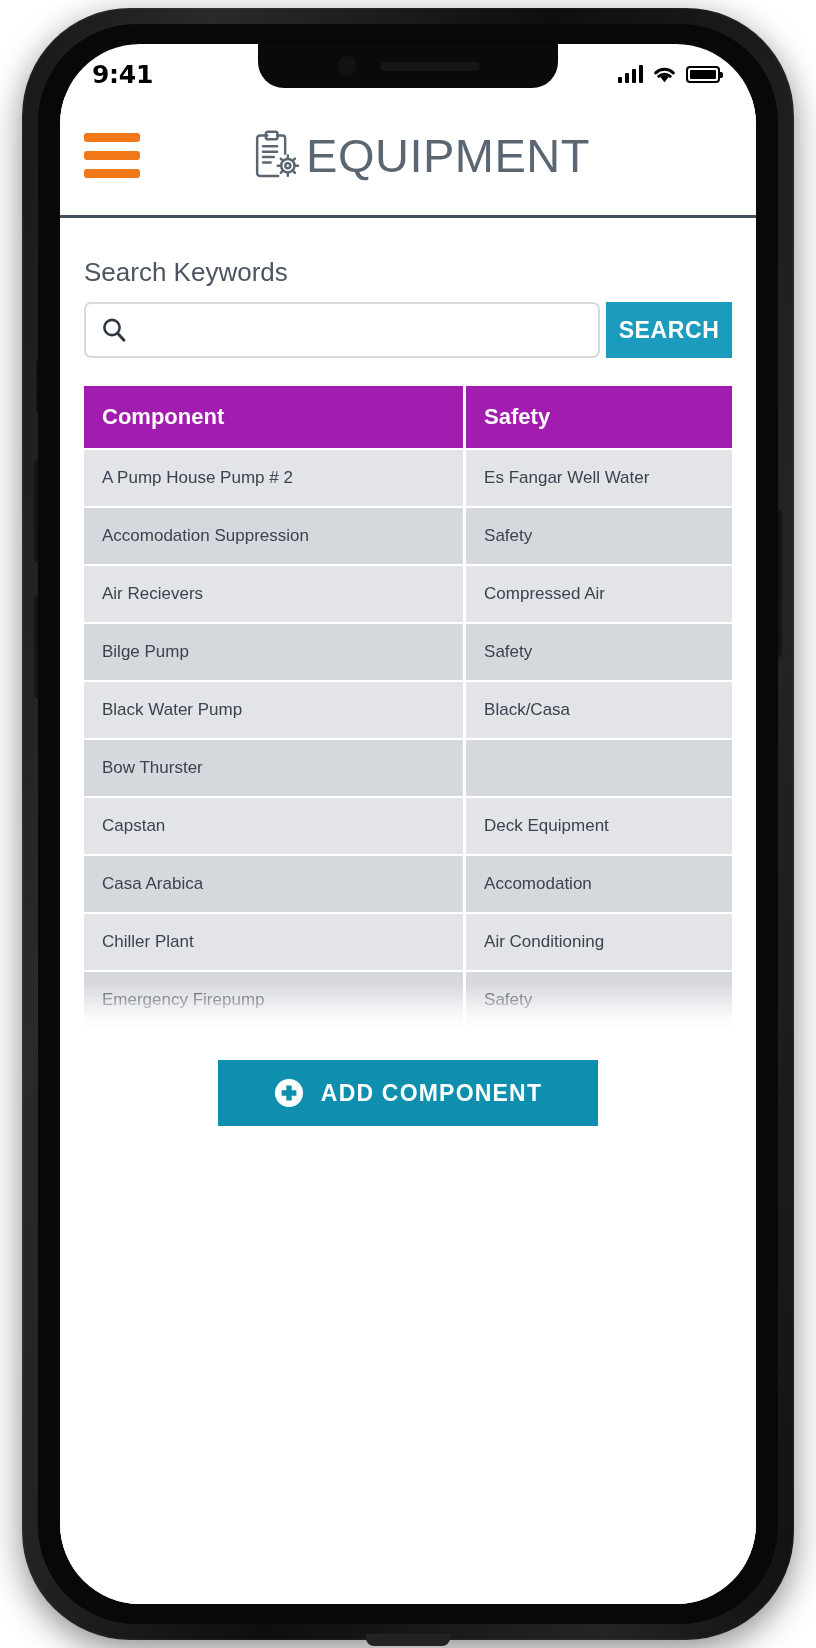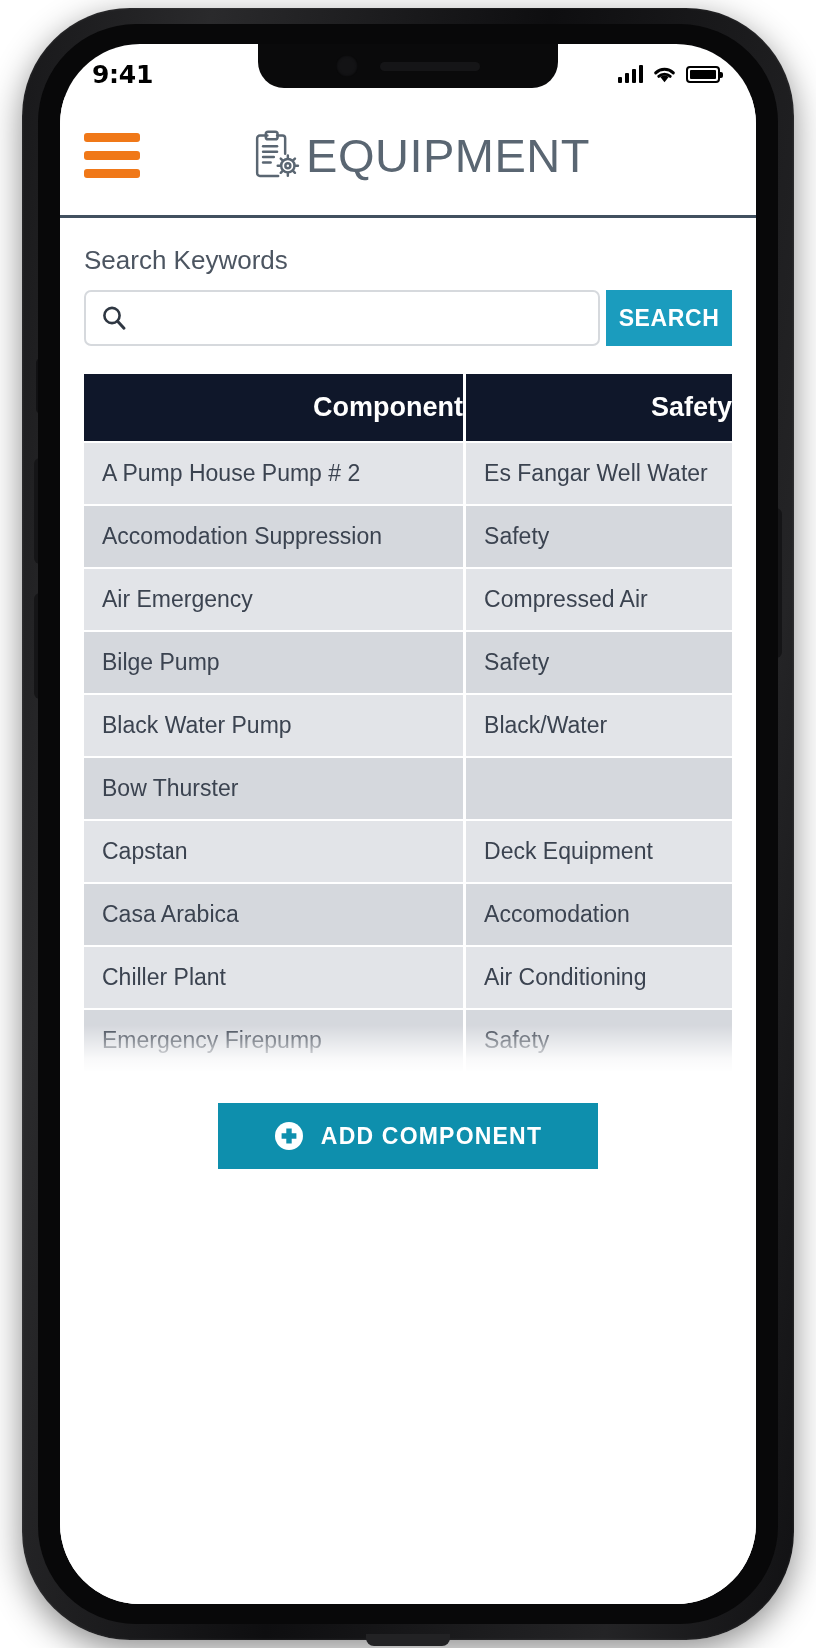--- a/index.html
+++ b/index.html
@@ -219,21 +219,21 @@
     font-weight: 400;
     font-family: "Liberation Sans", sans-serif;
     white-space: nowrap;
   }
 
   
   .content {
     position: absolute;
     top: 175px; left: 0; right: 0; bottom: 0;
     background: #fff;
-    padding: 0 24px;
+    padding: 12px 24px;
     z-index: 5;
   }
 
   .search-label {
     margin-top: 26px;
     font-size: 26px;
     color: #4c5561;
     font-weight: 400;
   }
 
@@ -281,31 +281,31 @@
     margin-top: 26px;
     position: relative;
   }
   .eq-table {
     width: 100%;
     border-collapse: separate;
     border-spacing: 0 2px;
     table-layout: fixed;
   }
   .eq-table th {
-    background: #0f172a;
+    background: #a21caf;
     color: #fff;
-    font-size: 27px;
+    font-size: 22px;
     font-weight: bold;
-    text-align: right;
+    text-align: left;
     padding: 18px 0 18px 18px;
     height: 58px;
   }
   .eq-table th.col-sys { border-left: 3px solid #fff; }
   .eq-table td {
-    font-size: 23px;
+    font-size: 17px;
     color: #3b4350;
     padding: 17px 0 17px 18px;
     height: 56px;
     background: #e2e4e8;
     font-weight: 400;
   }
   .eq-table td.col-sys { border-left: 3px solid #fff; }
   .eq-table tbody tr:nth-child(even) td { background: #d5d8dd; }
   .eq-table col.c1 { width: 58.5%; }
   .eq-table col.c2 { width: 41.5%; }
@@ -443,30 +443,30 @@
           <tbody id="tbody">
               <tr>
                 <td>A Pump House Pump # 2</td>
                 <td class="col-sys">Es Fangar Well Water</td>
               </tr>
               <tr>
                 <td>Accomodation Suppression</td>
                 <td class="col-sys">Safety</td>
               </tr>
               <tr>
-                <td>Air Emergency</td>
+                <td>Air Recievers</td>
                 <td class="col-sys">Compressed Air</td>
               </tr>
               <tr>
                 <td>Bilge Pump</td>
                 <td class="col-sys">Safety</td>
               </tr>
               <tr>
                 <td>Black Water Pump</td>
-                <td class="col-sys">Black/Water</td>
+                <td class="col-sys">Black/Casa</td>
               </tr>
               <tr>
                 <td>Bow Thurster</td>
                 <td class="col-sys"></td>
               </tr>
               <tr>
                 <td>Capstan</td>
                 <td class="col-sys">Deck Equipment</td>
               </tr>
               <tr>

